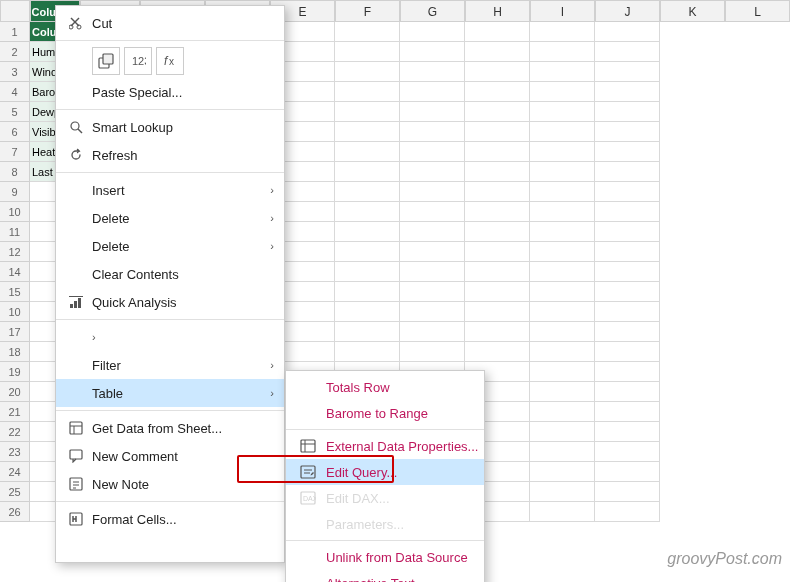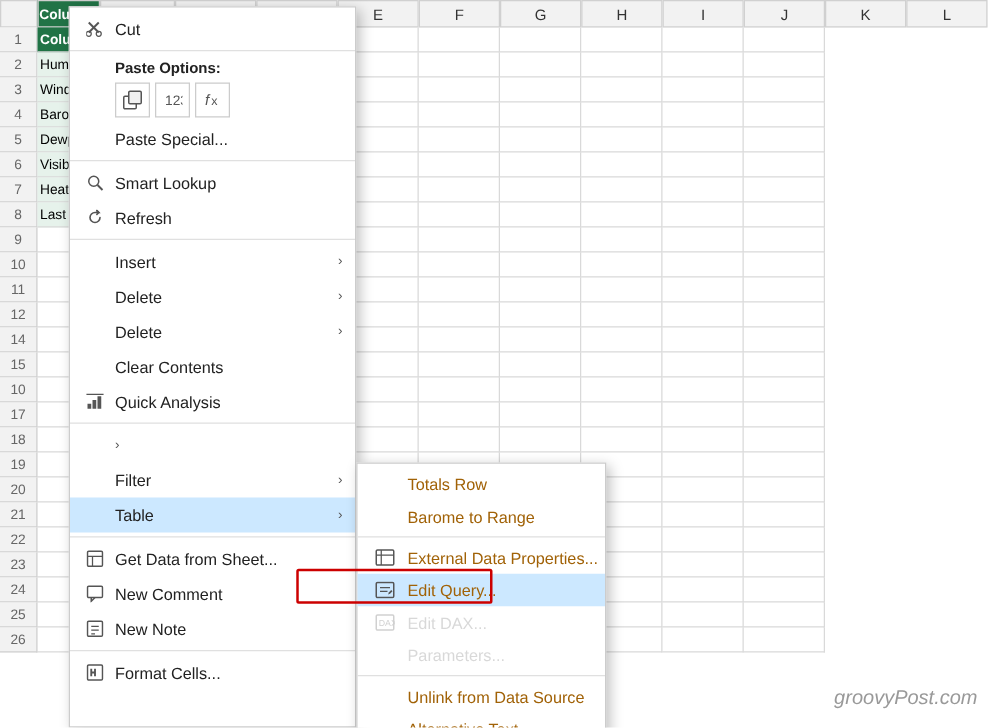--- a/index.html
+++ b/index.html
@@ -165,21 +165,21 @@
       height: 16px;
       margin-right: 8px;
       display: flex;
       align-items: center;
       justify-content: center;
       color: #555;
       font-size: 13px;
       flex-shrink: 0;
     }
     .submenu-item-label {
-      color: #a16207;
+      color: #be185d;
     }
     .submenu-item-label.disabled {
       color: #aaa;
     }
 
     
     .edit-query-highlight {
       position: absolute;
       top: 455px;
       left: 237px;
@@ -565,21 +565,20 @@
         <line x1="2" y1="10" x2="10" y2="2" stroke="#555" stroke-width="1.5"></line>
         <circle cx="2" cy="11" r="2" stroke="#555" stroke-width="1" fill="none"></circle>
         <circle cx="10" cy="11" r="2" stroke="#555" stroke-width="1" fill="none"></circle>
       </svg>
     </div>
     <span class="menu-item-label">Cut</span>
   </div>
 
 
   <div class="menu-divider"></div>
-  <div class="paste-options-label">Paste Options:</div>
 
   <div class="menu-item" style="padding: 3px 10px 3px 36px;">
     <div style="display:flex; gap:4px;">
       <div style="width:28px;height:28px;border:1px solid #ccc;display:flex;align-items:center;justify-content:center;cursor:pointer;">
         <svg width="16" height="16" viewBox="0 0 16 16" fill="none">
             <rect x="1" y="5" width="10" height="10" rx="1" stroke="#555" stroke-width="1.2" fill="white"></rect>
             <rect x="5" y="1" width="10" height="10" rx="1" stroke="#555" stroke-width="1.2" fill="#f0f0f0"></rect>
           </svg>
       </div>
       <div style="width:28px;height:28px;border:1px solid #ccc;display:flex;align-items:center;justify-content:center;cursor:pointer;">

